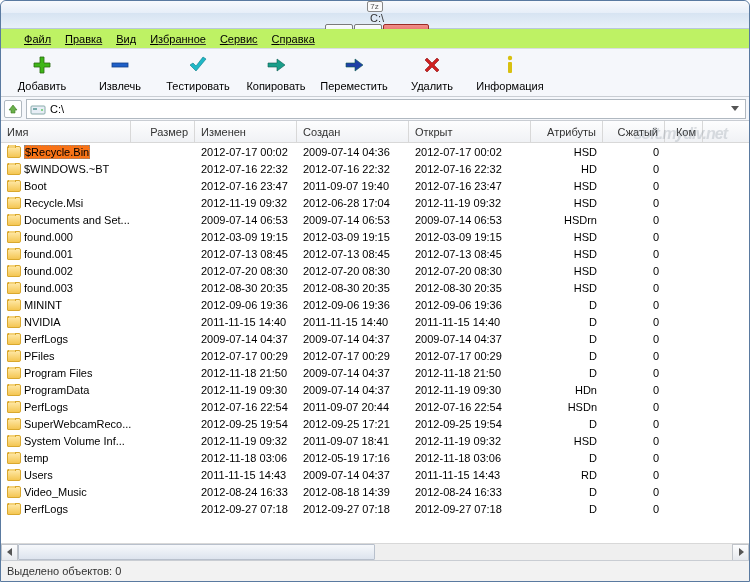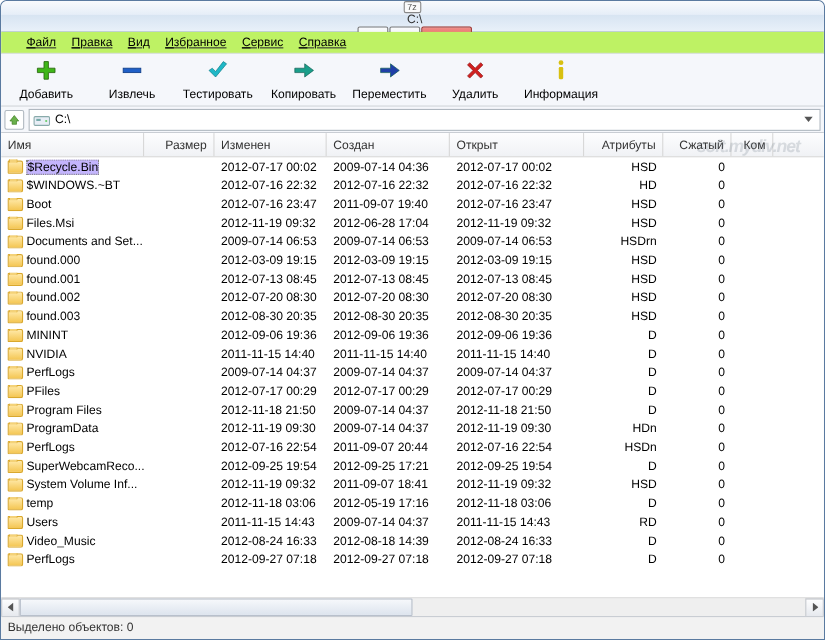--- a/index.html
+++ b/index.html
@@ -25,21 +25,21 @@
 .upbtn { width: 18px; height: 18px; border: 1px solid #b0b8c0; border-radius: 2px; display: flex; align-items: center; justify-content: center; background: #fff; cursor: pointer; }
 .addrbox { flex: 1; height: 20px; background: #fff; border: 1px solid #b0b8c0; display: flex; align-items: center; padding: 0 3px; gap: 4px; }
 .addrbox .drop { width: 14px; cursor: pointer; display:flex;align-items:center;justify-content:center; }
 
 .listwrap { flex: 1; display: flex; flex-direction: column; background: #fff; overflow: hidden; position: relative; }
 .listheader { height: 22px; display: flex; border-bottom: 1px solid #d8d8d8; background: linear-gradient(to bottom, #fdfdfe, #f0f2f5); }
 .colh { border-right: 1px solid #d8d8d8; padding: 3px 6px; color: #333; display: flex; align-items: center; }
 .colh.r { justify-content: flex-end; }
 .listbody { flex: 1; overflow-y: scroll; overflow-x: hidden; }
 .row { height: 17px; display: flex; align-items: center; }
-.row.sel .cell:first-child .nm { border: 1px dotted #888; background: #c4b5fd; }
+.row.sel .cell:first-child .nm { border: 1px dotted #888; background: #f97316; }
 .cell { padding: 0 6px; white-space: nowrap; overflow: hidden; text-overflow: ellipsis; }
 .cell.first { display: flex; align-items: center; gap: 3px; }
 .cell.r { text-align: right; }
 .fico { width: 14px; height: 12px; background: linear-gradient(to bottom, #ffe9a8, #f4c653); border: 1px solid #d9a82e; border-radius: 1px 2px 2px 1px; position: relative; flex-shrink: 0; }
 .fico::before { content: ""; position: absolute; top: -3px; left: 0; width: 6px; height: 3px; background: #f4d278; border: 1px solid #d9a82e; border-bottom: none; border-radius: 1px 1px 0 0; }
 
 .hscroll { height: 17px; background: #f0f0f0; border-top: 1px solid #d8d8d8; display: flex; align-items: center; }
 .hscroll .arrow { width: 17px; height: 17px; background: linear-gradient(to bottom,#fdfdfe,#e6e9ee); border: 1px solid #c0c4ca; display:flex;align-items:center;justify-content:center; cursor:pointer; }
 .hscroll .track { flex:1; background: #efefef; height:100%; position:relative; }
 .hscroll .thumb { position:absolute; left:0; top:0; height:100%; width:50%; background: linear-gradient(to bottom,#f6f8fb,#dde4ee); border:1px solid #b8c0cc; border-radius:1px; }
@@ -214,21 +214,21 @@
         <div class="cell c2">2012-07-16 23:47</div>
         <div class="cell c3">2011-09-07 19:40</div>
         <div class="cell c4">2012-07-16 23:47</div>
         <div class="cell c5 r">HSD</div>
         <div class="cell c6 r">0</div>
         <div class="cell c7 r"></div>
       </div>
       <div class="row">
         <div class="cell first c0">
           <span class="fico"></span>
-          <span class="nm">Files.Msi</span>
+          <span class="nm">Recycle.Msi</span>
         </div>
         <div class="cell c1 r"></div>
         <div class="cell c2">2012-11-19 09:32</div>
         <div class="cell c3">2012-06-28 17:04</div>
         <div class="cell c4">2012-11-19 09:32</div>
         <div class="cell c5 r">HSD</div>
         <div class="cell c6 r">0</div>
         <div class="cell c7 r"></div>
       </div>
       <div class="row">

